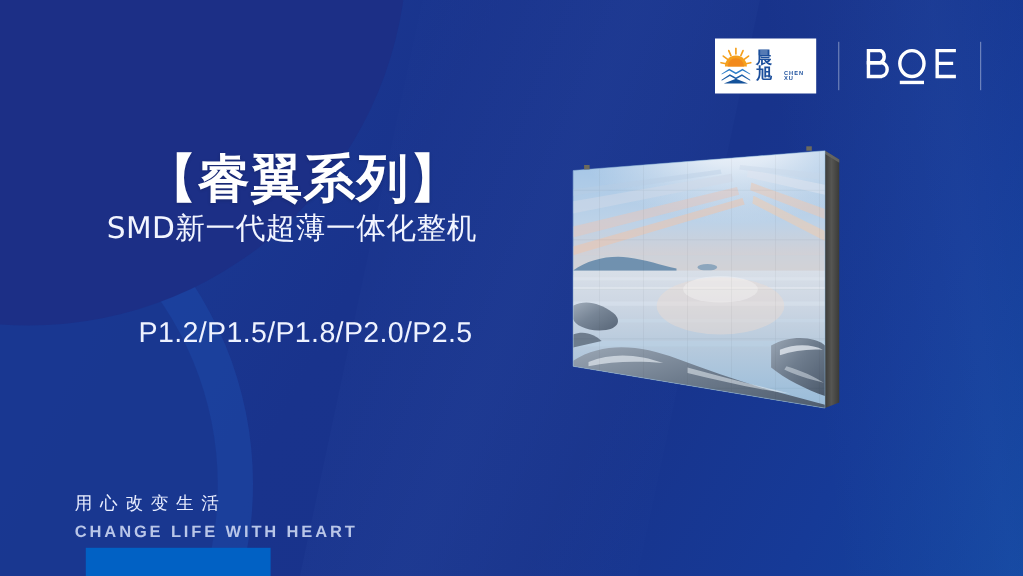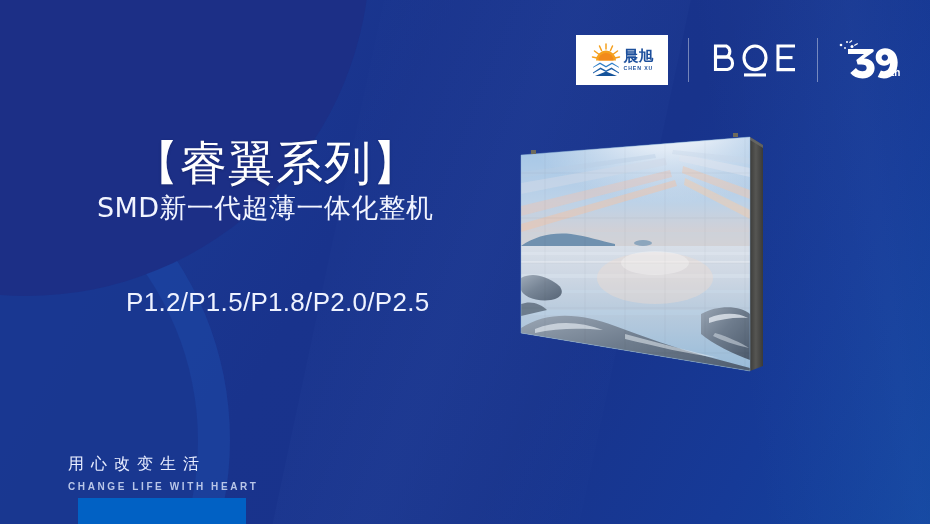--- a/index.html
+++ b/index.html
@@ -67,21 +67,21 @@
     height:52px;
   }
   .chenxu-card {
     width:92px; height:50px;
     background:#ffffff;
     display:flex; align-items:center; justify-content:center;
     padding:3px 4px;
   }
   .chenxu-inner { display:flex; align-items:center; gap:3px; }
   .cx-mark { width:30px; height:34px; display:block; }
-  .cx-text { display:flex; flex-direction:column; align-items:flex-start; line-height:1; }
+  .cx-text { display:flex; flex-direction:row; align-items:flex-end; line-height:1; }
   .cx-han {
     font-family:"DejaVu Sans",sans-serif;
     font-size:15px; font-weight:bold; color:#1c4f9c;
     letter-spacing:0px;
   }
   .cx-en {
     font-size:5.2px; font-weight:bold; color:#1c4f9c;
     letter-spacing:.9px; margin-top:2px;
   }
 
@@ -97,21 +97,21 @@
 
   
   .headline {
     position:absolute;
     left:132px; top:136px;
     width:380px;
   }
   .title-main {
     font-family:"DejaVu Sans",sans-serif;
     font-size:47px;
-    font-weight:normal;
+    font-weight:bold;
     color:#ffffff;
     line-height:1.16;
     letter-spacing:1px;
     white-space:nowrap;
     text-shadow:0 1px 3px rgba(0,0,0,.18);
   }
   .title-sub {
     font-family:"DejaVu Sans",sans-serif;
     font-size:27px;
     color:#f2f5ff;
@@ -136,21 +136,21 @@
     left:68px; bottom:32px;
   }
   .tag-han {
     font-family:Liberation Serif, serif;
     font-size:16px;
     color:#e9eeff;
     letter-spacing:7px;
     white-space:nowrap;
   }
   .tag-en {
-    font-size:10px;
+    font-size:15px;
     color:#b9c6e8;
     letter-spacing:2.6px;
     margin-top:6px;
     white-space:nowrap;
     font-weight:bold;
   }
   .accent-bar {
     position:absolute;
     left:78px; bottom:0;
     width:168px; height:26px;
@@ -217,35 +217,20 @@
           <ellipse cx="46" cy="15.8" rx="11" ry="11.8"></ellipse>
           <path d="M86 4 h-17 v23.6 h17"></path>
           <path d="M69 15.6 h14.5"></path>
         </g>
         <rect x="35" y="31.4" width="22" height="3.1" fill="#ffffff"></rect>
       </svg>
     </span>
 
     <div class="divider d2"></div>
 
-    <span>
-      <svg class="anniv-logo" viewBox="0 0 74 44">
-        <g fill="#ffffff">
-          <circle cx="7" cy="7" r="1.3"></circle>
-          <circle cx="13" cy="4" r="1"></circle>
-          <circle cx="18" cy="8.5" r="1.5"></circle>
-          <circle cx="11" cy="10" r=".9"></circle>
-          <rect x="15" y="3" width="3.4" height="1.2" transform="rotate(-38 16.7 3.6)"></rect>
-          <rect x="20" y="6" width="4" height="1.2" transform="rotate(-30 22 6.6)"></rect>
-          <path d="M14 11 h24 c2 0 2.4 2.2 .9 3.3 L30 20.4 c6.6 .2 10.6 4 10.6 9.6 0 6.3-5 10.4-12.1 10.4-5.2 0-9.6-2-12.2-5.3 l5.6-5.2 c1.7 2.1 4 3.3 6.5 3.3 2.6 0 4.3-1.3 4.3-3.3 0-2.2-1.8-3.4-5.2-3.4 h-3.9 l-1.3-4.6 7.7-5.9 H14 z"></path>
-          <path d="M51 10.2 c7.4 0 12.7 5.3 12.7 14.3 0 9.6-5.6 16-13.8 16-2.3 0-4.4-.5-6.2-1.4 l3.2-6.6 c1 .5 2 .7 3 .7 3.6 0 6-3.2 6.2-8.2-1.5 1.7-3.6 2.7-6 2.7-4.9 0-8.4-3.6-8.4-8.5 0-5.4 4-9 9.3-9 z m-.2 6.2 c-1.9 0-3.2 1.3-3.2 3.2 0 1.9 1.3 3.2 3.2 3.2 1.9 0 3.2-1.3 3.2-3.2 0-1.9-1.3-3.2-3.2-3.2 z"></path>
-          <text x="57" y="38" font-family="Liberation Sans, sans-serif" font-size="10" font-weight="bold" fill="#ffffff">th</text>
-        </g>
-      </svg>
-    </span>
   </div>
 
   <div class="headline">
     <div class="title-main">【睿翼系列】</div>
     <div class="title-sub">SMD新一代超薄一体化整机</div>
     <div class="title-models">P1.2/P1.5/P1.8/P2.0/P2.5</div>
   </div>
 
   <div class="panel-wrap">
     <svg class="panel-svg" viewBox="0 0 300 260">

